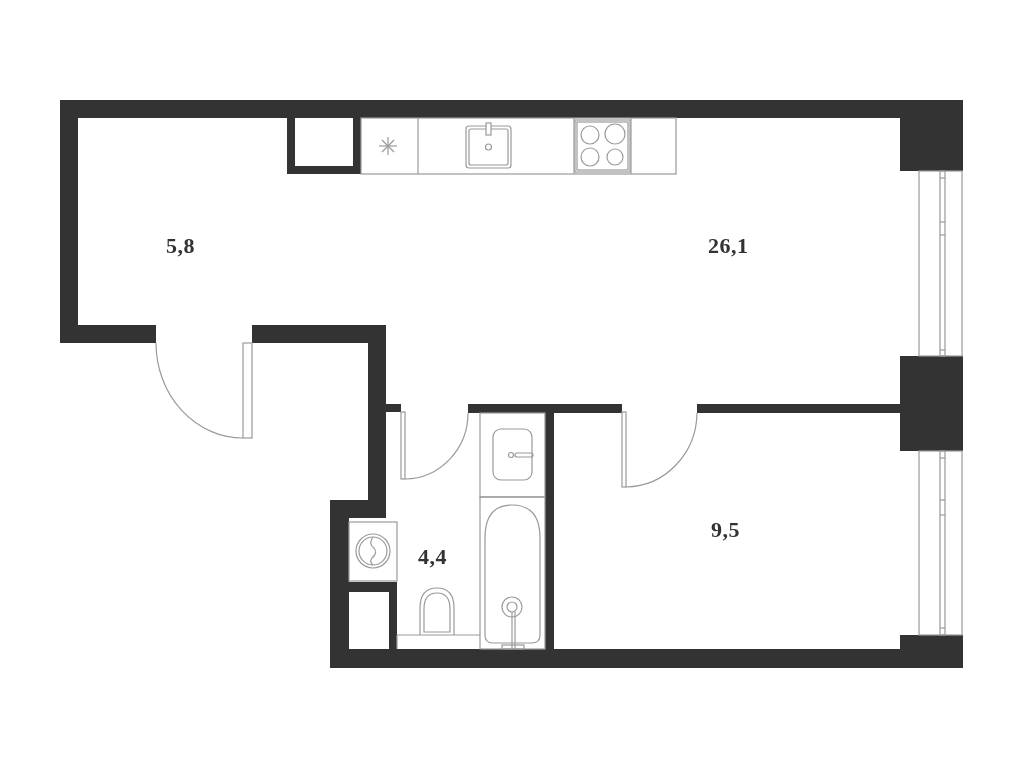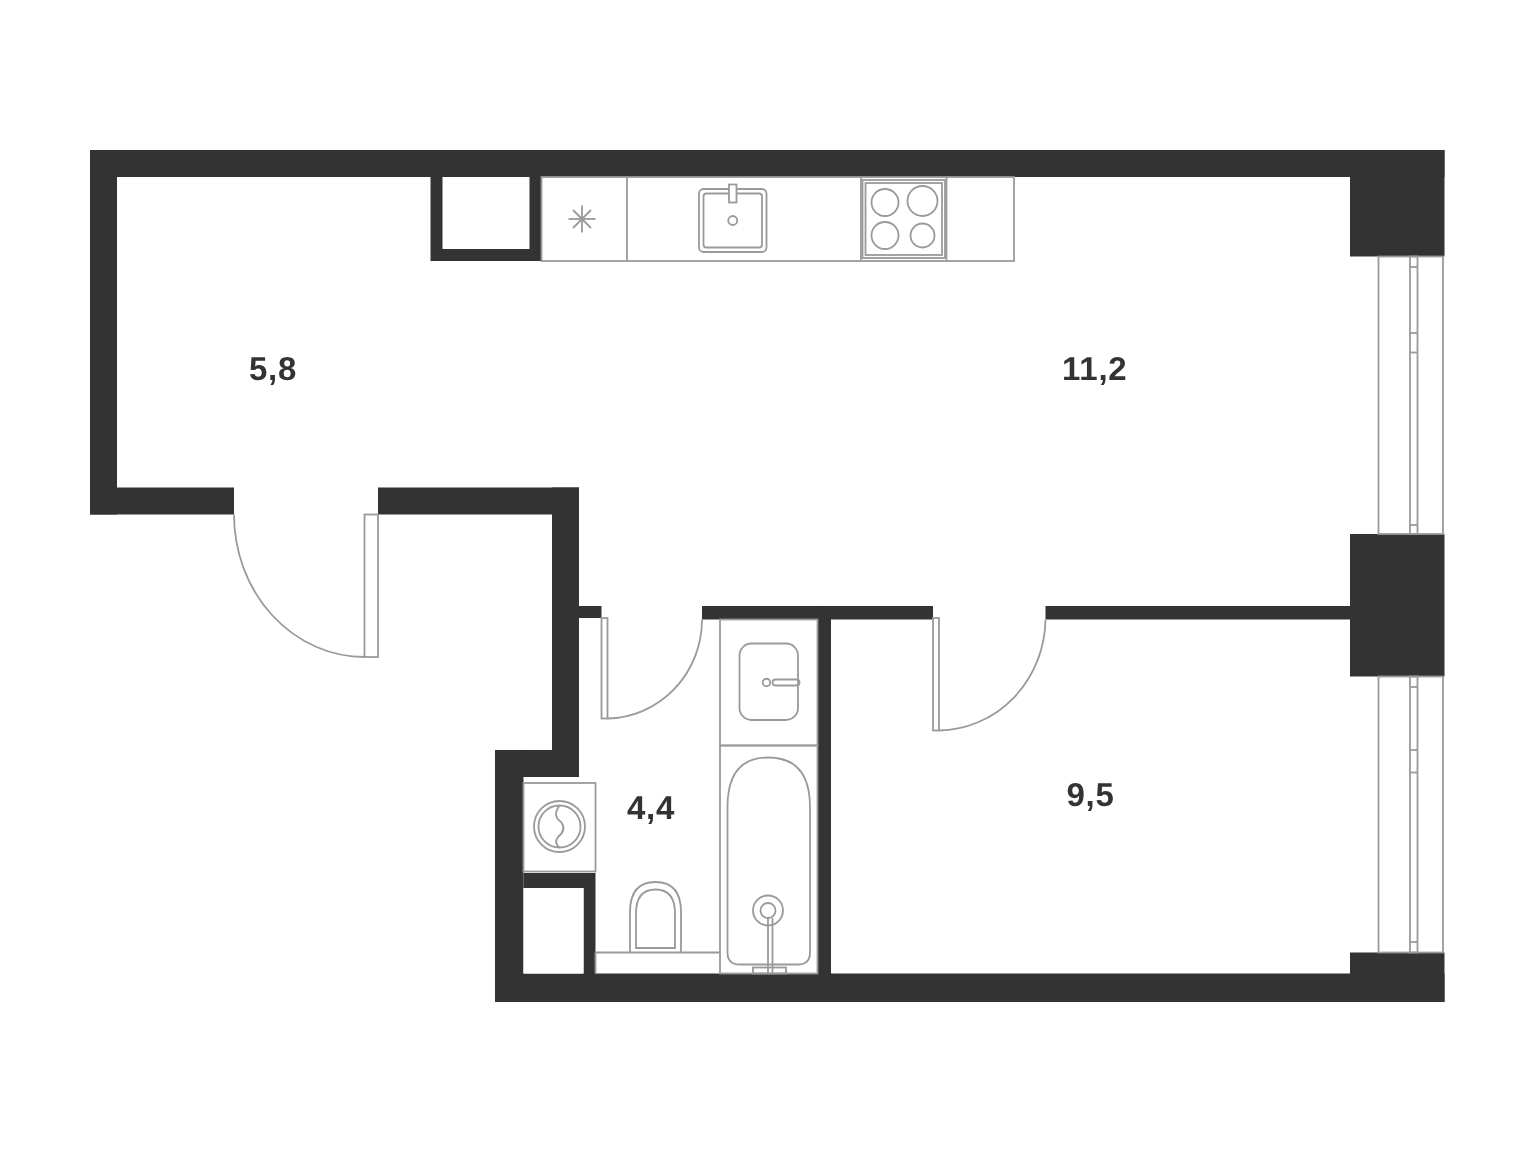--- a/index.html
+++ b/index.html
@@ -1,21 +1,21 @@
 <!DOCTYPE html>
 <html><head>
   <meta charset="utf-8">
   <style>
     html, body { margin: 0; padding: 0; background: #ffffff; }
     body { width: 1024px; height: 768px; position: relative; overflow: hidden; font-family: "DejaVu Sans", sans-serif; }
     svg { position: absolute; left: 0; top: 0; }
     .wall { fill: #333333; }
     .thin { fill: none; stroke: #9a9a9a; stroke-width: 1.2; }
     .fixture { fill: #ffffff; stroke: #9a9a9a; stroke-width: 1.2; }
-    .label { position: absolute; font-family: Liberation Sans, sans-serif; font-weight: bold; font-size: 22px; color: #333333; letter-spacing: 0.5px; }
+    .label { position: absolute; font-family: Liberation Serif, serif; font-weight: bold; font-size: 22px; color: #333333; letter-spacing: 0.5px; }
   </style>
 </head>
 <body>
 
 <svg width="1024" height="768" viewBox="0 0 1024 768">
 
   <g>
 
     <rect class="wall" x="60" y="100" width="903" height="18"></rect>
 
@@ -139,15 +139,15 @@
     <path class="thin" d="M373 537 Q 368 544 374 548 Q 378 553 372 558 Q 369 562 373 565"></path>
   </g>
   <g>
     <rect x="349" y="592" width="40" height="57" fill="#ffffff"></rect>
   </g>
 
   <line class="thin" x1="397" y1="635" x2="397" y2="649"></line>
 </svg>
 
 <div class="label" style="left:166px; top:233px;">5,8</div>
-<div class="label" style="left:708px; top:233px;">11,2</div>
-<div class="label" style="left:418px; top:526px;text-align:center;">4,4</div>
+<div class="label" style="left:708px; top:233px;">26,1</div>
+<div class="label" style="left:418px; top:544px;text-align:center;">4,4</div>
 <div class="label" style="left:711px; top:517px;text-align:center;">9,5</div>
 
 </body></html>

